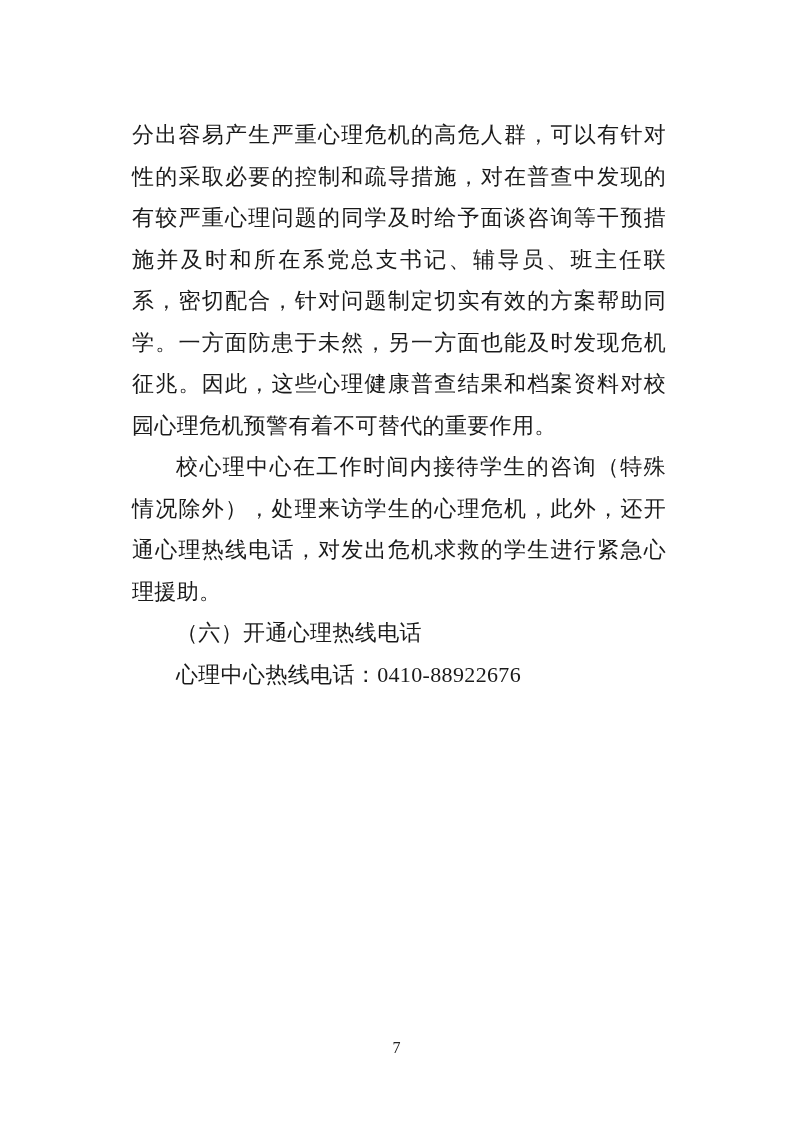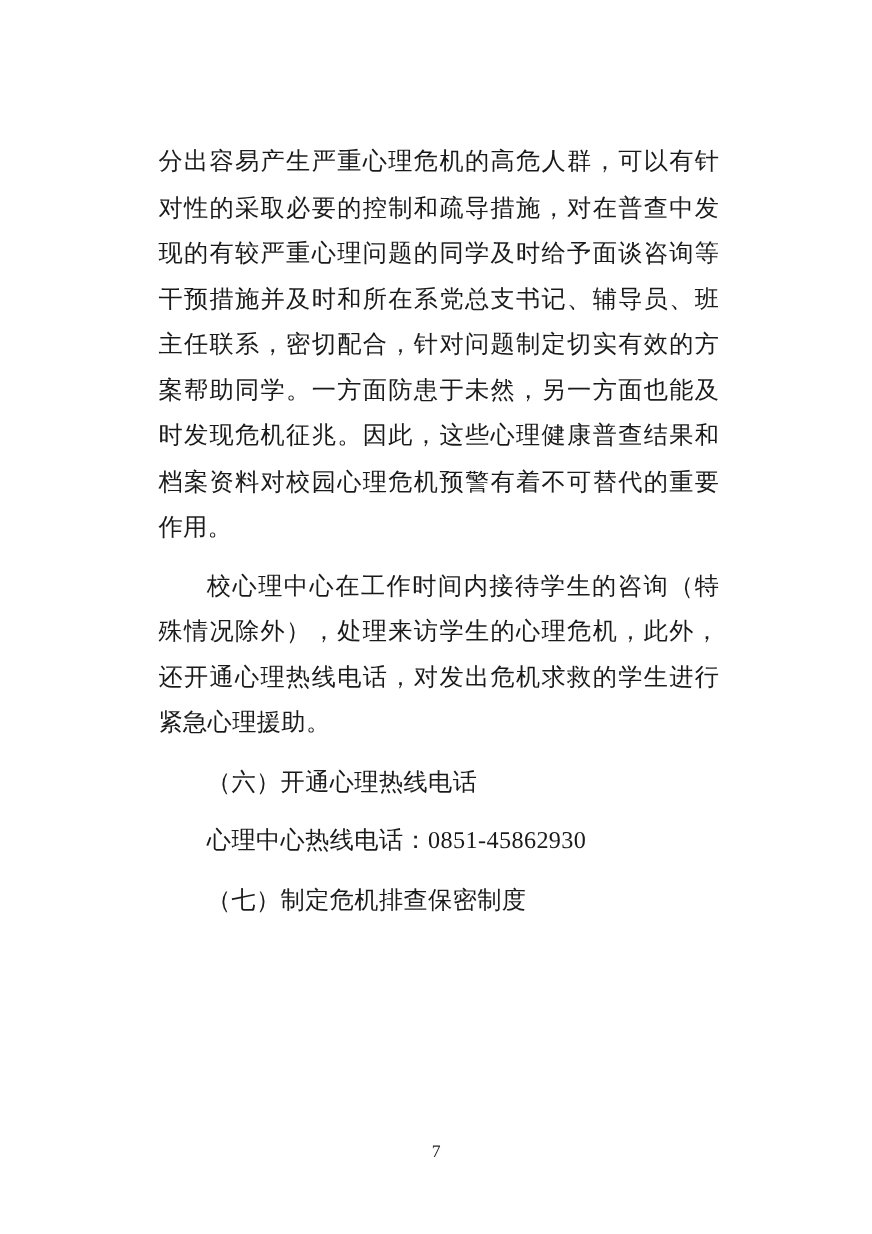--- a/index.html
+++ b/index.html
@@ -23,21 +23,21 @@
     left: 132px;
     top: 114px;
     width: 534px;
     font-size: 22px;
     line-height: 41.5px;
     letter-spacing: 0.35px;
     text-align: justify;
     text-justify: inter-character;
   }
   p.block {
-    margin: 12px;
+    margin: 0;
     padding: 0;
   }
   .indent { text-indent: 2em; }
   .footer {
     position: absolute;
     left: 0;
     top: 1038px;
     width: 793px;
     text-align: center;
     font-size: 16px;
@@ -52,22 +52,21 @@
 <div class="page">
 
   <div class="text-body">
 
     <p class="block">分出容易产生严重心理危机的高危人群，可以有针对性的采取必要的控制和疏导措施，对在普查中发现的有较严重心理问题的同学及时给予面谈咨询等干预措施并及时和所在系党总支书记、辅导员、班主任联系，密切配合，针对问题制定切实有效的方案帮助同学。一方面防患于未然，另一方面也能及时发现危机征兆。因此，这些心理健康普查结果和档案资料对校园心理危机预警有着不可替代的重要作用。</p>
 
     <p class="block indent">校心理中心在工作时间内接待学生的咨询（特殊情况除外），处理来访学生的心理危机，此外，还开通心理热线电话，对发出危机求救的学生进行紧急心理援助。</p>
 
     <p class="block indent">（六）开通心理热线电话</p>
 
-    <p class="block indent">心理中心热线电话：0851-45862930</p>
+    <p class="block indent">心理中心热线电话：0410-88922676</p>
 
-    <p class="block indent">（七）制定危机排查保密制度</p>
 
 
   </div>
 
   <div class="footer">7</div>
 
 </div>
 
 </body></html>

